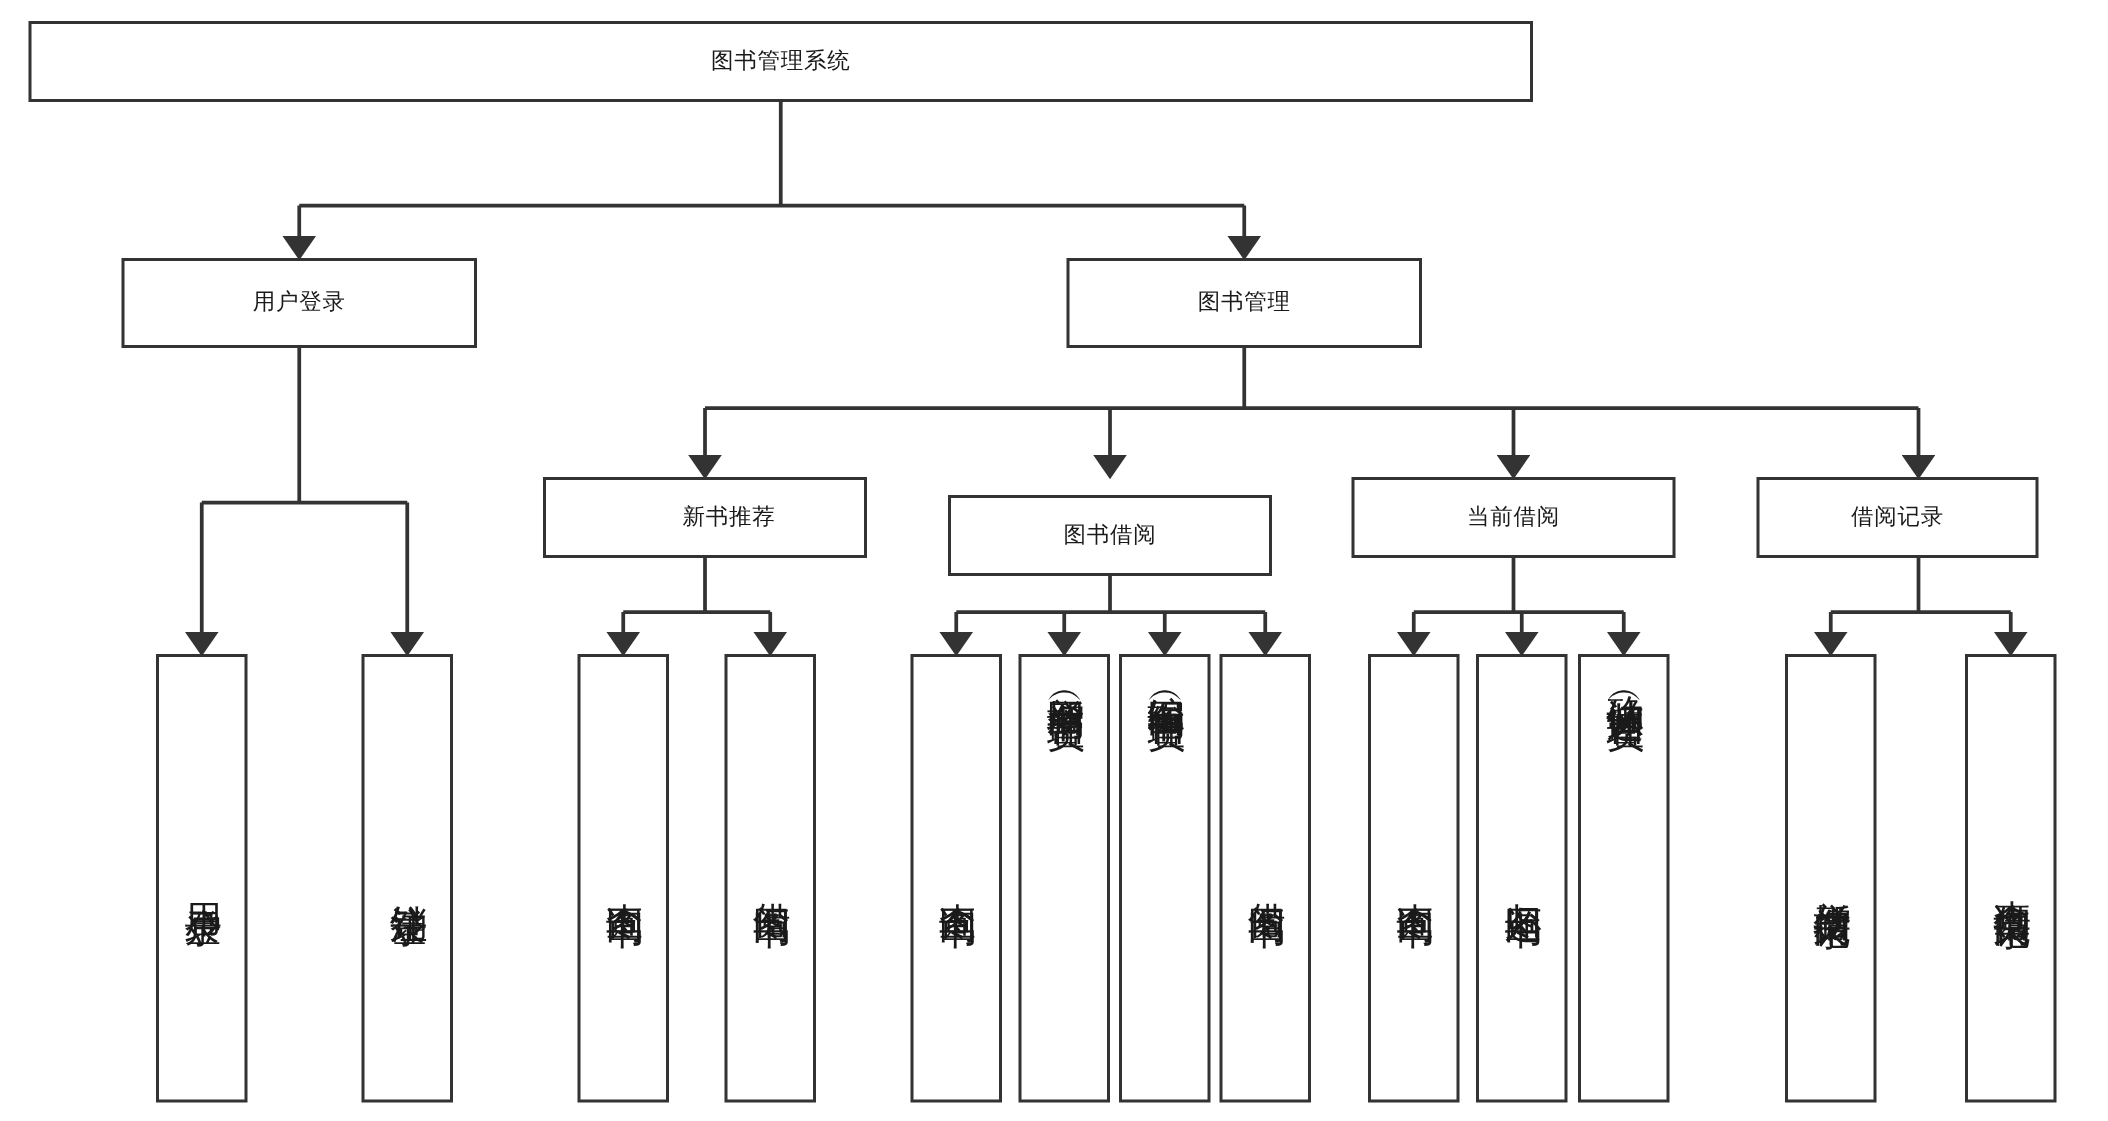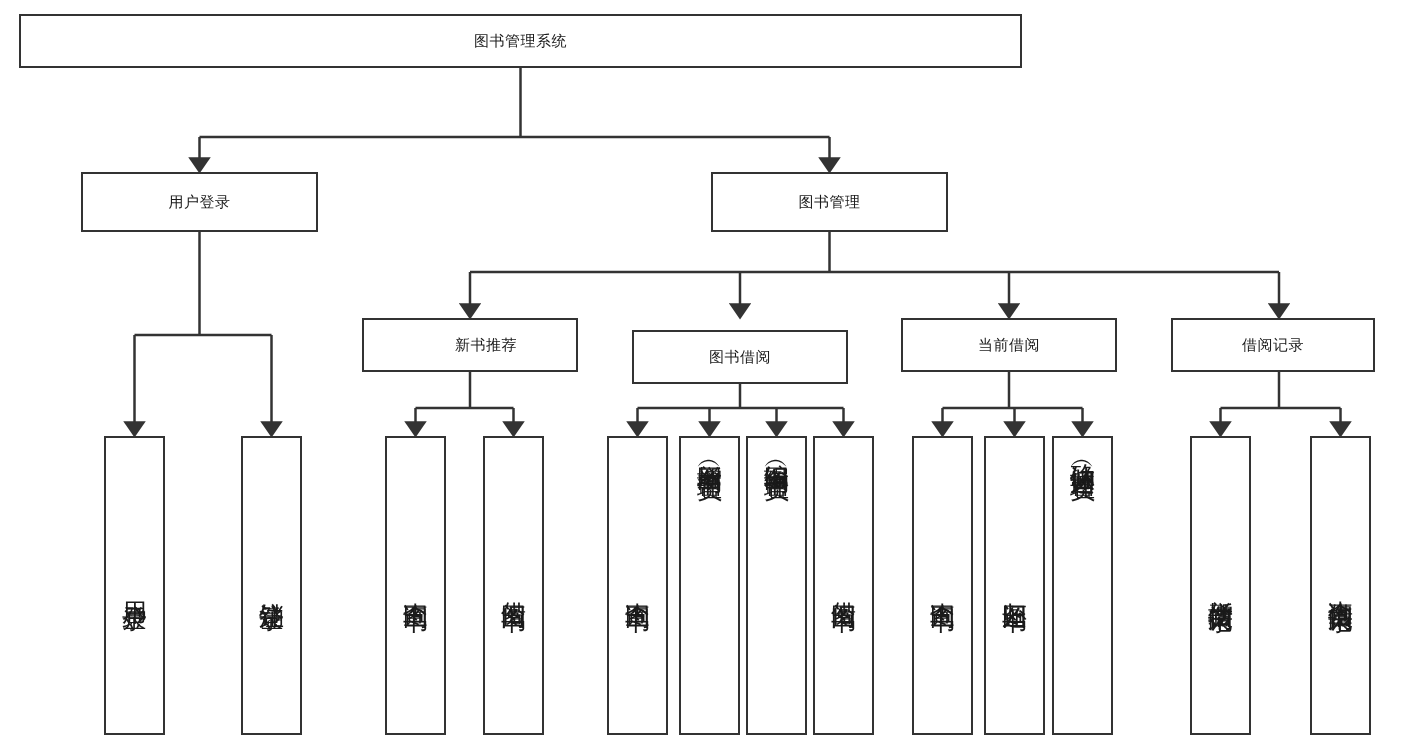--- a/index.html
+++ b/index.html
@@ -135,21 +135,21 @@
       </div>
       <div class="node horiz" style="left: 362px; top: 318px; width: 216px; height: 54px; padding-left: 32px;">
         <span class="node-label">新书推荐</span>
       </div>
       <div class="node horiz" style="left: 632px; top: 318px; width: 216px; height: 54px; margin-top: 12px;">
         <span class="node-label">图书借阅</span>
       </div>
       <div class="node horiz" style="left: 901px; top: 318px; width: 216px; height: 54px;">
         <span class="node-label">当前借阅</span>
       </div>
-      <div class="node horiz" style="left: 1171px; top: 318px; width: 204px; height: 54px;">
+      <div class="node horiz" style="left: 1171px; top: 318px; width: 188px; height: 54px;">
         <span class="node-label">借阅记录</span>
       </div>
       <div class="node vert centered" style="left: 104px; top: 436px; width: 61px; height: 299px;">
         <span class="node-label">用户登录</span>
       </div>
       <div class="node vert centered" style="left: 241px; top: 436px; width: 61px; height: 299px;">
         <span class="node-label">注销登录</span>
       </div>
       <div class="node vert centered" style="left: 385px; top: 436px; width: 61px; height: 299px;">
         <span class="node-label">查询图书</span>

